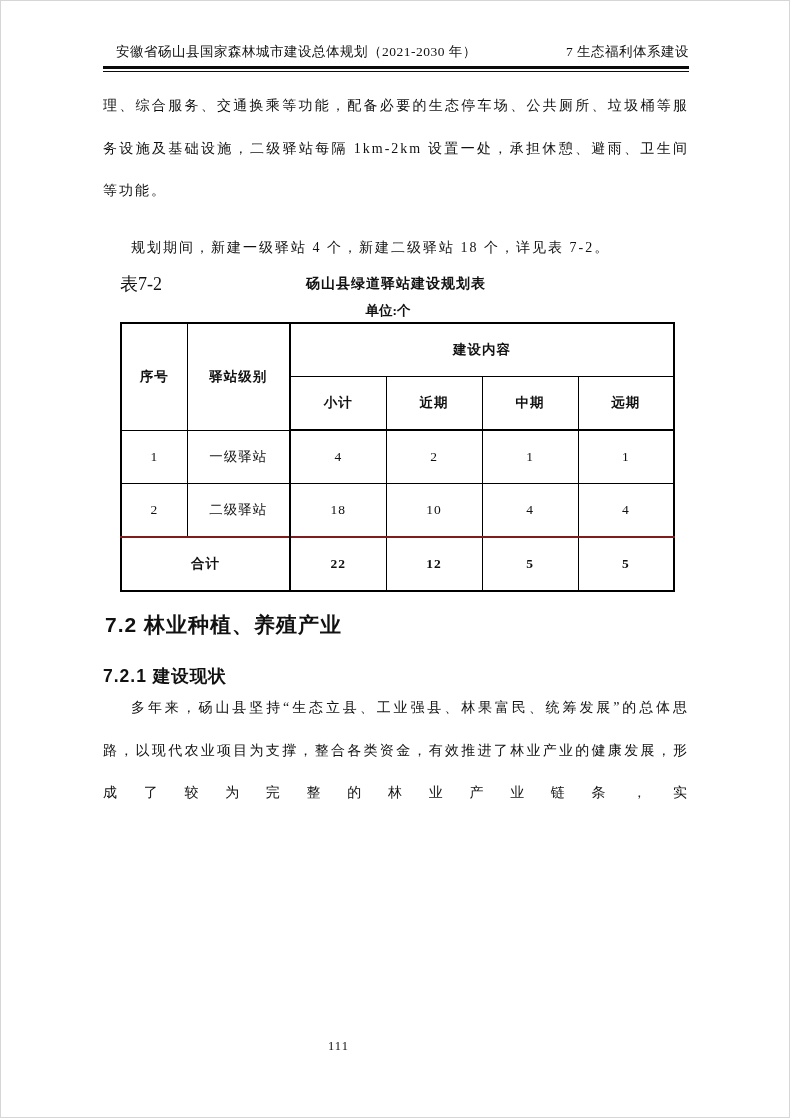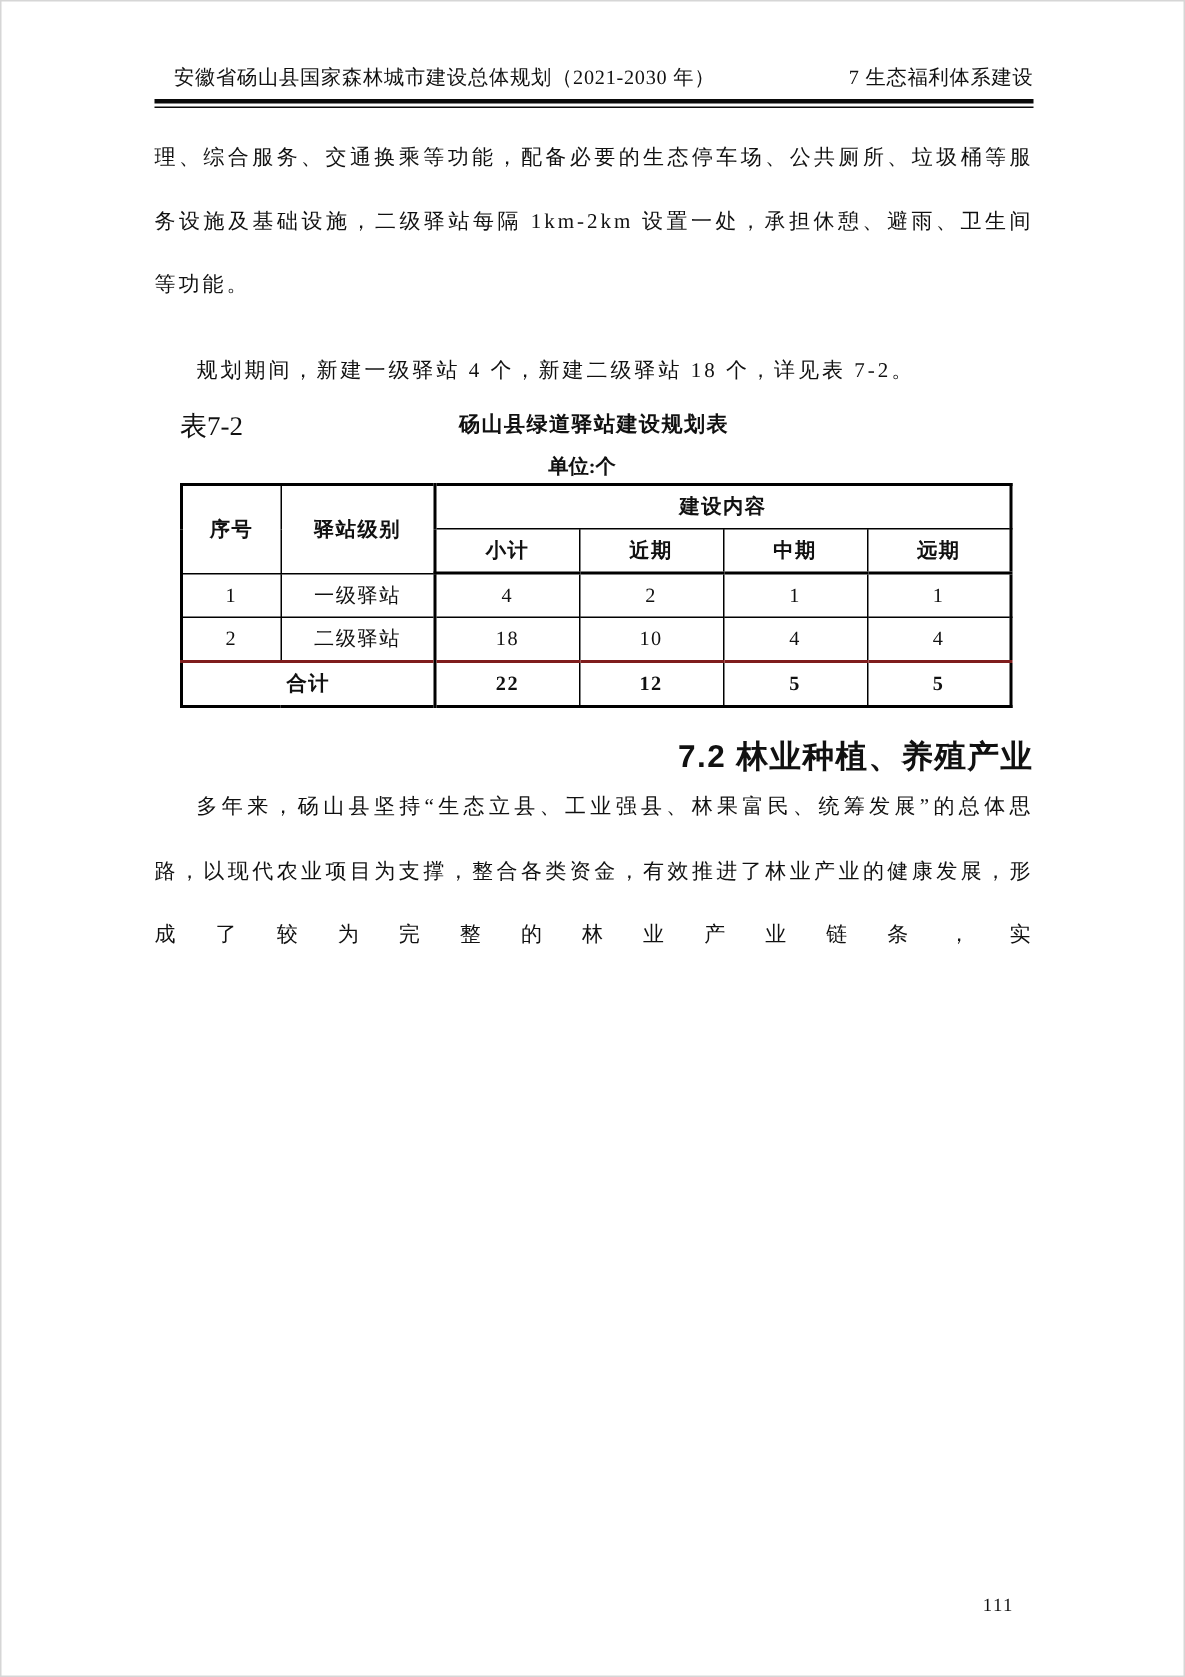--- a/index.html
+++ b/index.html
@@ -69,53 +69,52 @@
     width:553px;
     border-collapse:collapse;
     table-layout:fixed;
     border:2px solid #000;
   }
   table.station th,table.station td{
     border:1px solid #000;
     text-align:center;
     vertical-align:middle;
     height:28px;
-    padding:0;
+    padding:12px;
     font-size:13.5px;
     letter-spacing:1px;
   }
   table.station th{font-weight:bold;}
   table.station td{font-weight:normal;}
   table.station .grp-start{border-left:2px solid #000;}
   table.station tr.subhead th{border-bottom:2px solid #000;}
   table.station tr.total td{border-top:2px solid #7f1d1d;font-weight:bold;}
   col.c-index{width:66px;}
   col.c-level{width:103px;}
   col.c-per{width:96px;}
   
   .h2{
-    margin:20px 0 0 17px;
+    margin:20px 0 0 2px;
     font-family:"Liberation Sans","DejaVu Sans",sans-serif;
     font-weight:bold;
     font-size:21px;line-height:26px;
     letter-spacing:1px;
-    text-align:right;
   }
   .h3{
     margin:27px 0 0 0;
     font-family:"Liberation Sans","DejaVu Sans",sans-serif;
     font-weight:bold;
     font-size:17.5px;line-height:22px;
     letter-spacing:1px;
   }
   
   .pagenum{
     position:absolute;
-    left:0;top:1062px;width:675px;
-    text-align:right;
+    left:0;top:1038px;width:675px;
+    text-align:center;
     font-size:12.5px;
     letter-spacing:1px;
   }
 </style>
 </head>
 <body>
 
 <div class="content">
 
   <div class="pagehead">
@@ -178,19 +177,20 @@
         <td class="grp-start">22</td>
         <td>12</td>
         <td>5</td>
         <td>5</td>
       </tr>
     </tbody>
   </table>
 
   <h2 class="h2">7.2 林业种植、养殖产业</h2>
 
+  <h3 class="h3">7.2.1 建设现状</h3>
 
 
   <p class="para p4">多年来，砀山县坚持“生态立县、工业强县、林果富民、统筹发展”的总体思路，以现代农业项目为支撑，整合各类资金，有效推进了林业产业的健康发展，形成了较为完整的林业产业链条，实</p>
 
 </div>
 
 <div class="pagenum">111</div>
 
 </body></html>

